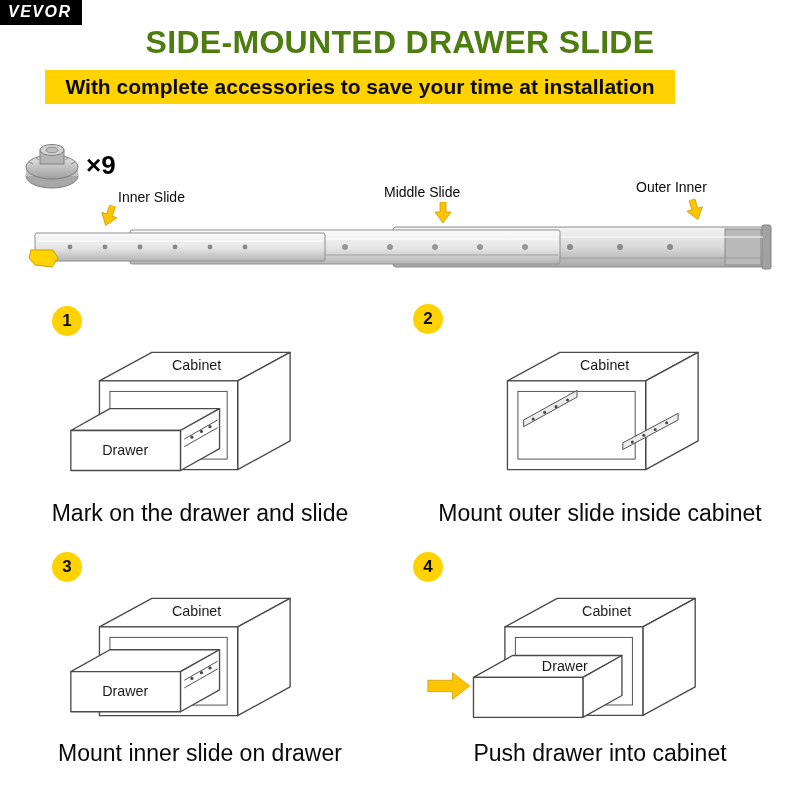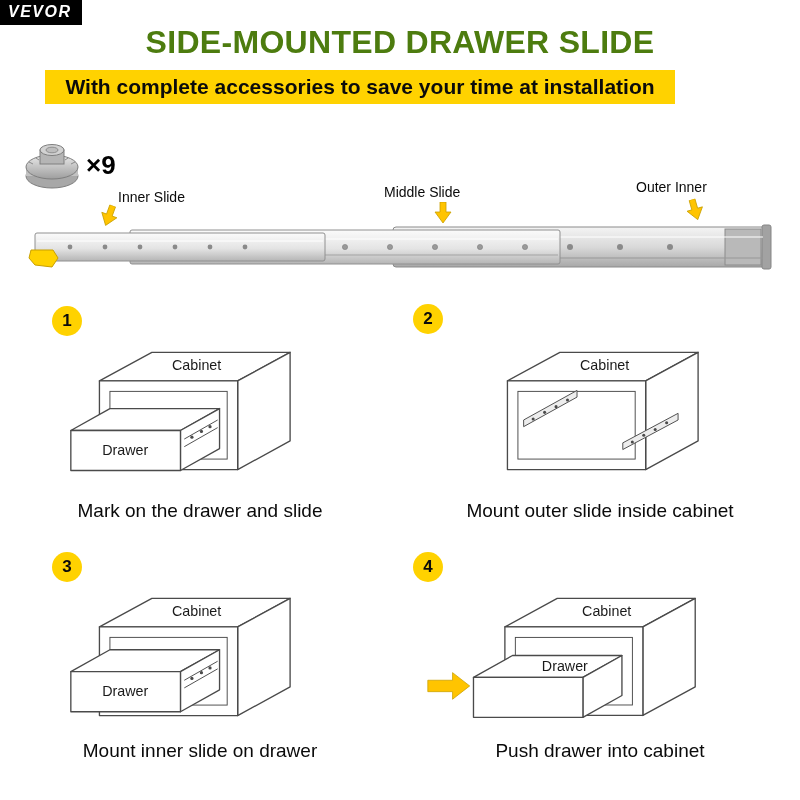--- a/index.html
+++ b/index.html
@@ -9,21 +9,21 @@
         font-family:"Liberation Sans",sans-serif;color:#000}
   .abs{position:absolute}
   .logo{left:0;top:0;background:#000;color:#fff;font-weight:bold;font-style:italic;
         font-size:16px;letter-spacing:1.5px;padding:3px 10px 4px 8px}
   .title{top:24px;left:0;width:800px;text-align:center;font-size:32px;font-weight:bold;
          letter-spacing:.3px;color:#4d7c0f}
   .banner{left:45px;top:70px;width:630px;height:34px;background:var(--accent,#FFD200);
           display:flex;align-items:center;justify-content:center;font-size:21px;font-weight:bold;color:#0b0b0b}
   .count{left:86px;top:150px;font-size:26px;font-weight:bold}
   .slide-label{font-size:14px;color:#0a0a0a;white-space:nowrap}
-  .caption{font-size:19px;text-align:center;color:#0a0a0a}
+  .caption{font-size:23px;text-align:center;color:#0a0a0a}
   .badge{width:30px;height:30px;border-radius:50%;background:var(--accent,#FFD200);
          display:flex;align-items:center;justify-content:center;font-size:17px;font-weight:bold;color:#0b0b0b}
   svg text{font-family:"Liberation Sans",sans-serif;font-size:15px;fill:#1a1a1a}
   .ln{fill:#fff;stroke:#4a4a4a;stroke-width:1.4;stroke-linejoin:round}
   .thin{fill:none;stroke:#4a4a4a;stroke-width:1}
   .rail{fill:#ededed;stroke:#4a4a4a;stroke-width:1}
   .dot{fill:#4a4a4a}
   .accent-fill{fill:var(--accent,#FFD200);stroke:#c9a000;stroke-width:1}
   .arrow-fill{fill:var(--arrow,#FFC400);stroke:#c9a000;stroke-width:.8}
   .arr{width:18px;height:22px}

